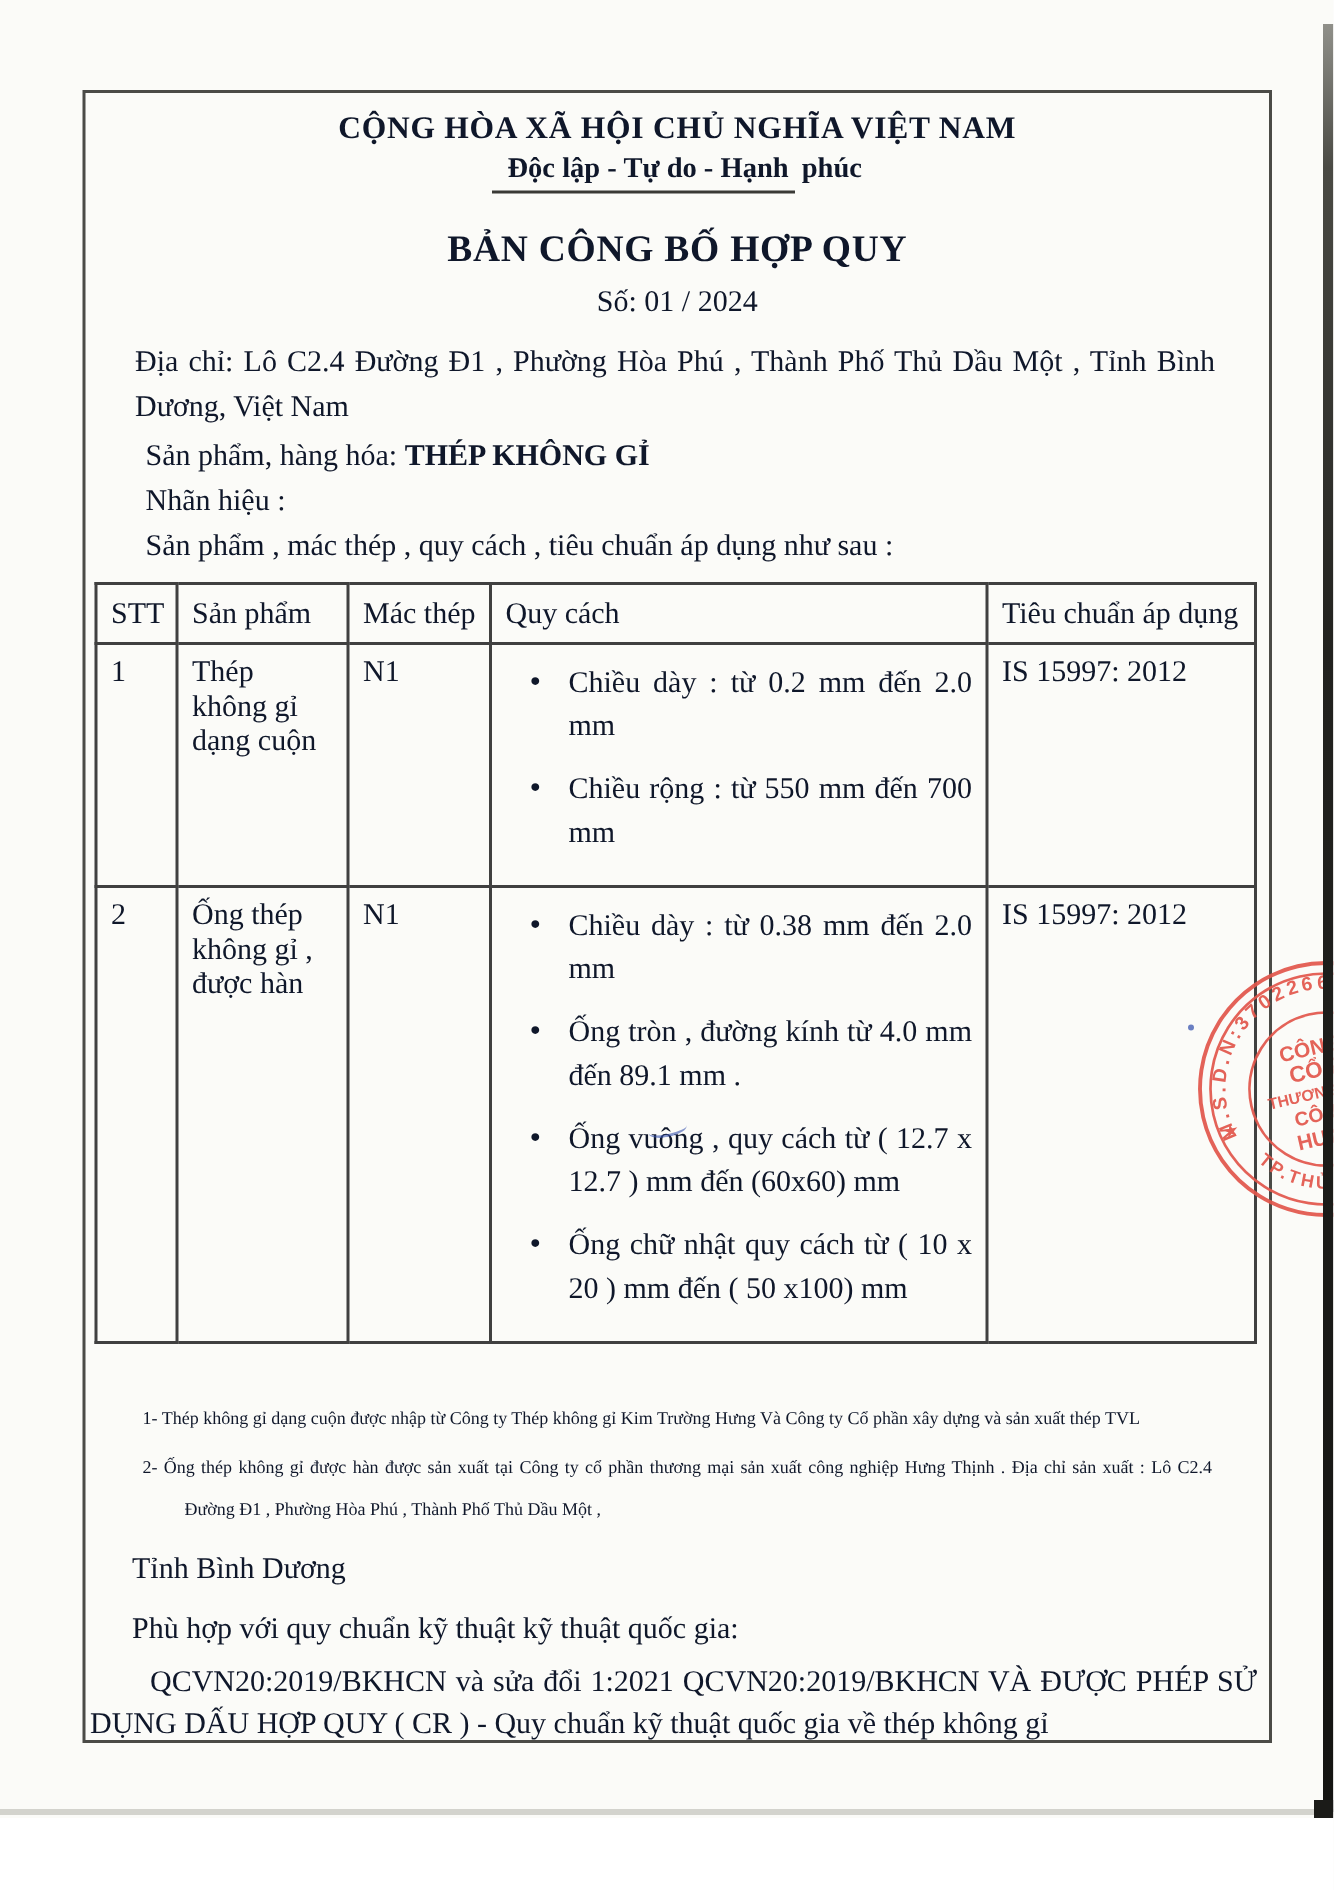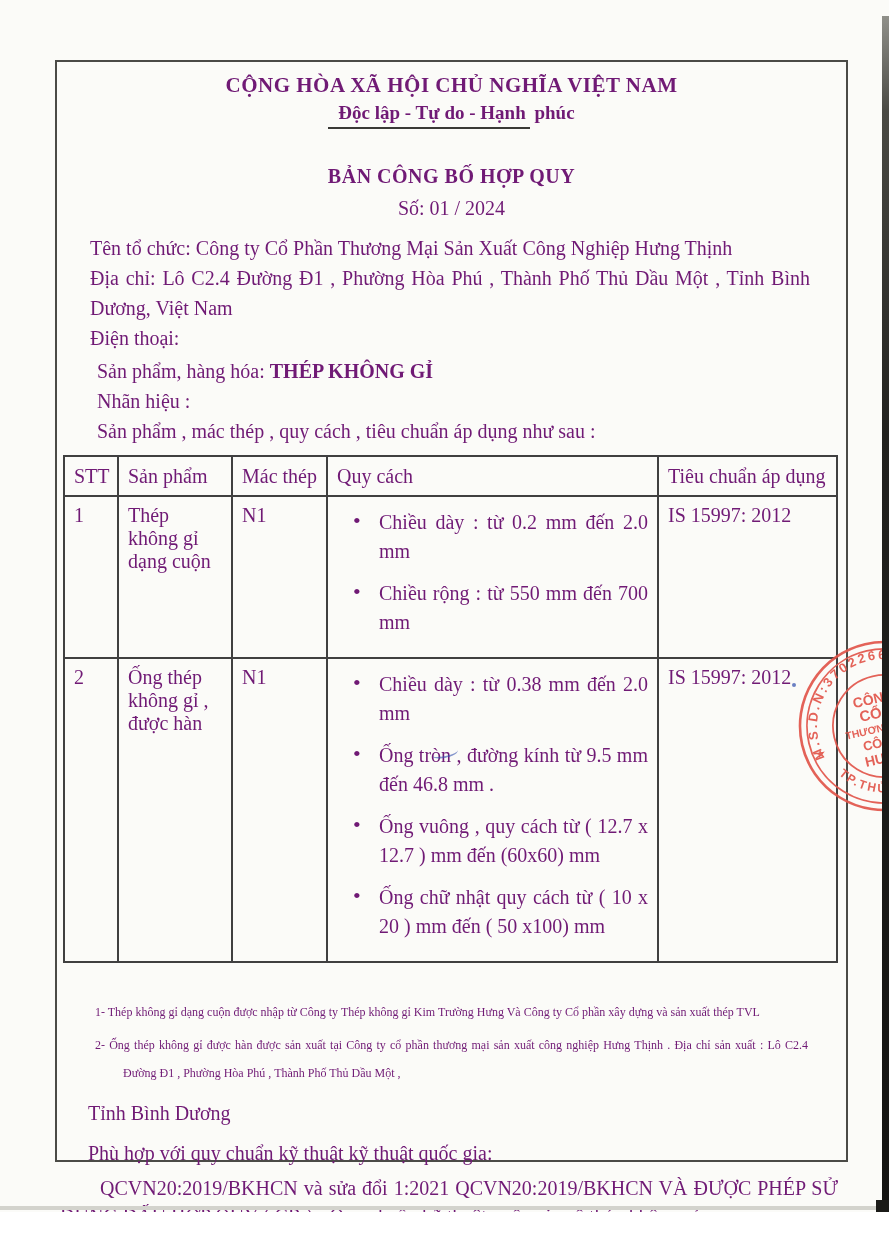--- a/index.html
+++ b/index.html
@@ -2,21 +2,21 @@
 <html><head>
 <meta charset="utf-8">
 <style>
   html,body{margin:0;padding:0;}
   .scan{
     position:relative;
     width:889px;height:1212px;
     background:#fbfbf8;
     overflow:hidden;
     font-family:"Liberation Serif","DejaVu Serif",serif;
-    color:#701a75;
+    color:#0f172a;
   }
   
   .edge-band{
     position:absolute;top:16px;right:0;bottom:4px;width:7px;z-index:9;
     background:linear-gradient(to bottom,#90908a 0%,#4a4a44 8%,#22221f 35%,#141412 100%);
   }
   .bottom-band{
     position:absolute;left:0;right:0;bottom:2px;height:4px;z-index:8;
     background:#d3d3cd;
   }
@@ -29,21 +29,21 @@
   
   .frame{
     position:absolute;left:55px;top:60px;width:793px;height:1102px;
     border:2px solid #4b4b47;box-sizing:border-box;
   }
 
   .center{text-align:center;}
   .hdr1{margin-top:11px;font-size:21px;font-weight:bold;letter-spacing:.5px;}
   .motto{margin-top:4px;font-size:19px;font-weight:bold;text-align:center;}
   .motto .u{display:inline-block;border-bottom:2px solid #3a3a36;padding:0 4px 3px 10px;}
-  .doc-title{margin-top:36px;font-size:20px;font-weight:bold;letter-spacing:.5px;font-family:Liberation Serif, serif;}
+  .doc-title{margin-top:24px;font-size:25px;font-weight:bold;letter-spacing:.5px;font-family:Liberation Serif, serif;}
   .doc-number{margin-top:9px;font-size:20px;}
 
   .block{font-size:20px;line-height:30px;}
   .contact{margin:13px 36px 0 33px;}
   .addr{text-align:justify;}
   .product-group{margin:3px 36px 0 40px;}
   .bold{font-weight:bold;}
 
   
   table.spec{
@@ -93,23 +93,21 @@
     <div class="center motto">
       <span class="u">Độc lập - Tự do - Hạnh</span>
       <span>phúc</span>
     </div>
 
     <div class="center doc-title">BẢN CÔNG BỐ HỢP QUY</div>
 
     <div class="center doc-number">Số: 01 / 2024</div>
 
     <div class="block contact">
-      <div>Tên tổ chức: Công ty Cổ Phần Thương Mại Sản Xuất Công Nghiệp Hưng Thịnh</div>
       <div class="addr">Địa chỉ: Lô C2.4 Đường Đ1 , Phường Hòa Phú , Thành Phố Thủ Dầu Một , Tỉnh Bình Dương, Việt Nam</div>
-      <div>Điện thoại:</div>
     </div>
 
     <div class="block product-group">
       <div>
         <span>Sản phẩm, hàng hóa: </span><span class="bold">THÉP KHÔNG GỈ</span>
       </div>
       <div>Nhãn hiệu :</div>
       <div>Sản phẩm , mác thép , quy cách , tiêu chuẩn áp dụng như sau :</div>
     </div>
 
@@ -138,21 +136,21 @@
           <div class="qli">Chiều rộng : từ 550 mm đến 700 mm</div>
         </td>
         <td>IS 15997: 2012</td>
       </tr>
       <tr class="row2">
         <td class="c">2</td>
         <td class="just">Ống thép không gỉ , được hàn</td>
         <td class="c">N1</td>
         <td>
           <div class="qli">Chiều dày : từ 0.38 mm đến 2.0 mm</div>
-          <div class="qli">Ống tròn , đường kính từ 9.5 mm đến 46.8 mm .</div>
+          <div class="qli">Ống tròn , đường kính từ 4.0 mm đến 89.1 mm .</div>
           <div class="qli">Ống vuông , quy cách từ ( 12.7 x 12.7 ) mm đến (60x60) mm</div>
           <div class="qli">Ống chữ nhật quy cách từ ( 10 x 20 ) mm đến ( 50 x100) mm</div>
         </td>
         <td>IS 15997: 2012</td>
       </tr>
     </tbody>
       </table>
 
     <div class="notes">
       <div class="note1">1-  Thép không gỉ dạng cuộn được nhập từ Công ty Thép không gỉ Kim Trường Hưng Và Công ty Cổ phần xây dựng và sản xuất thép TVL</div>

